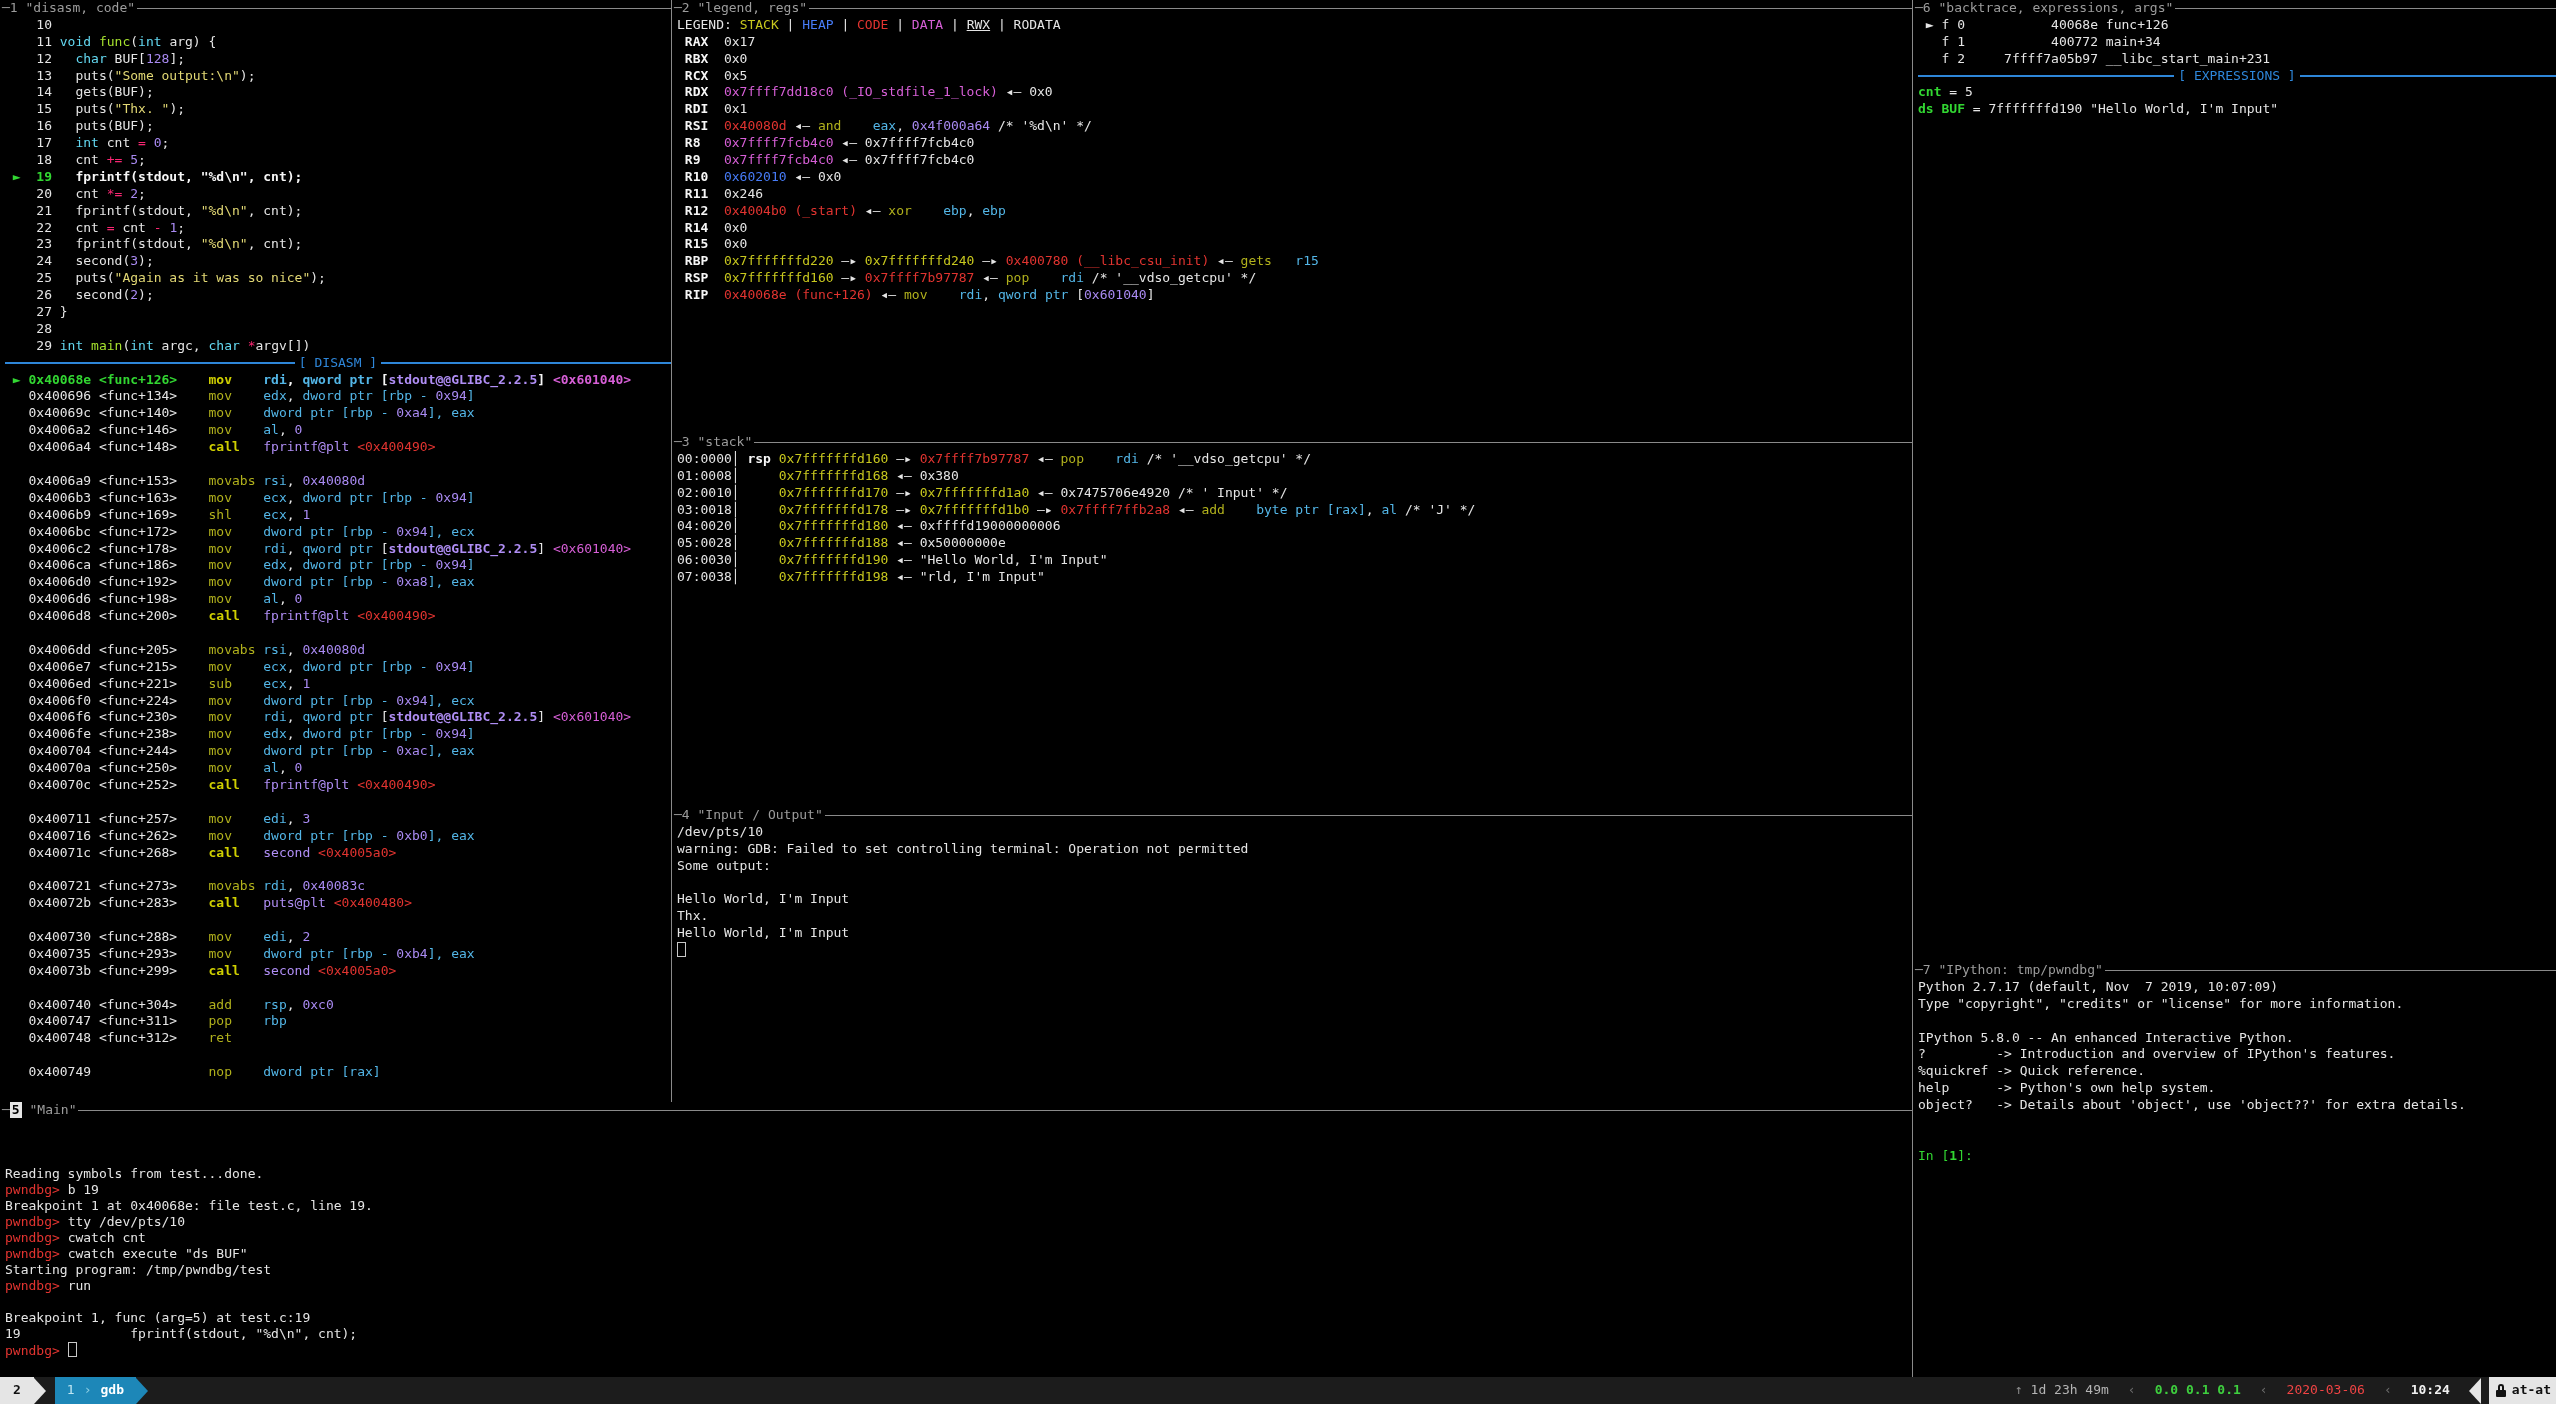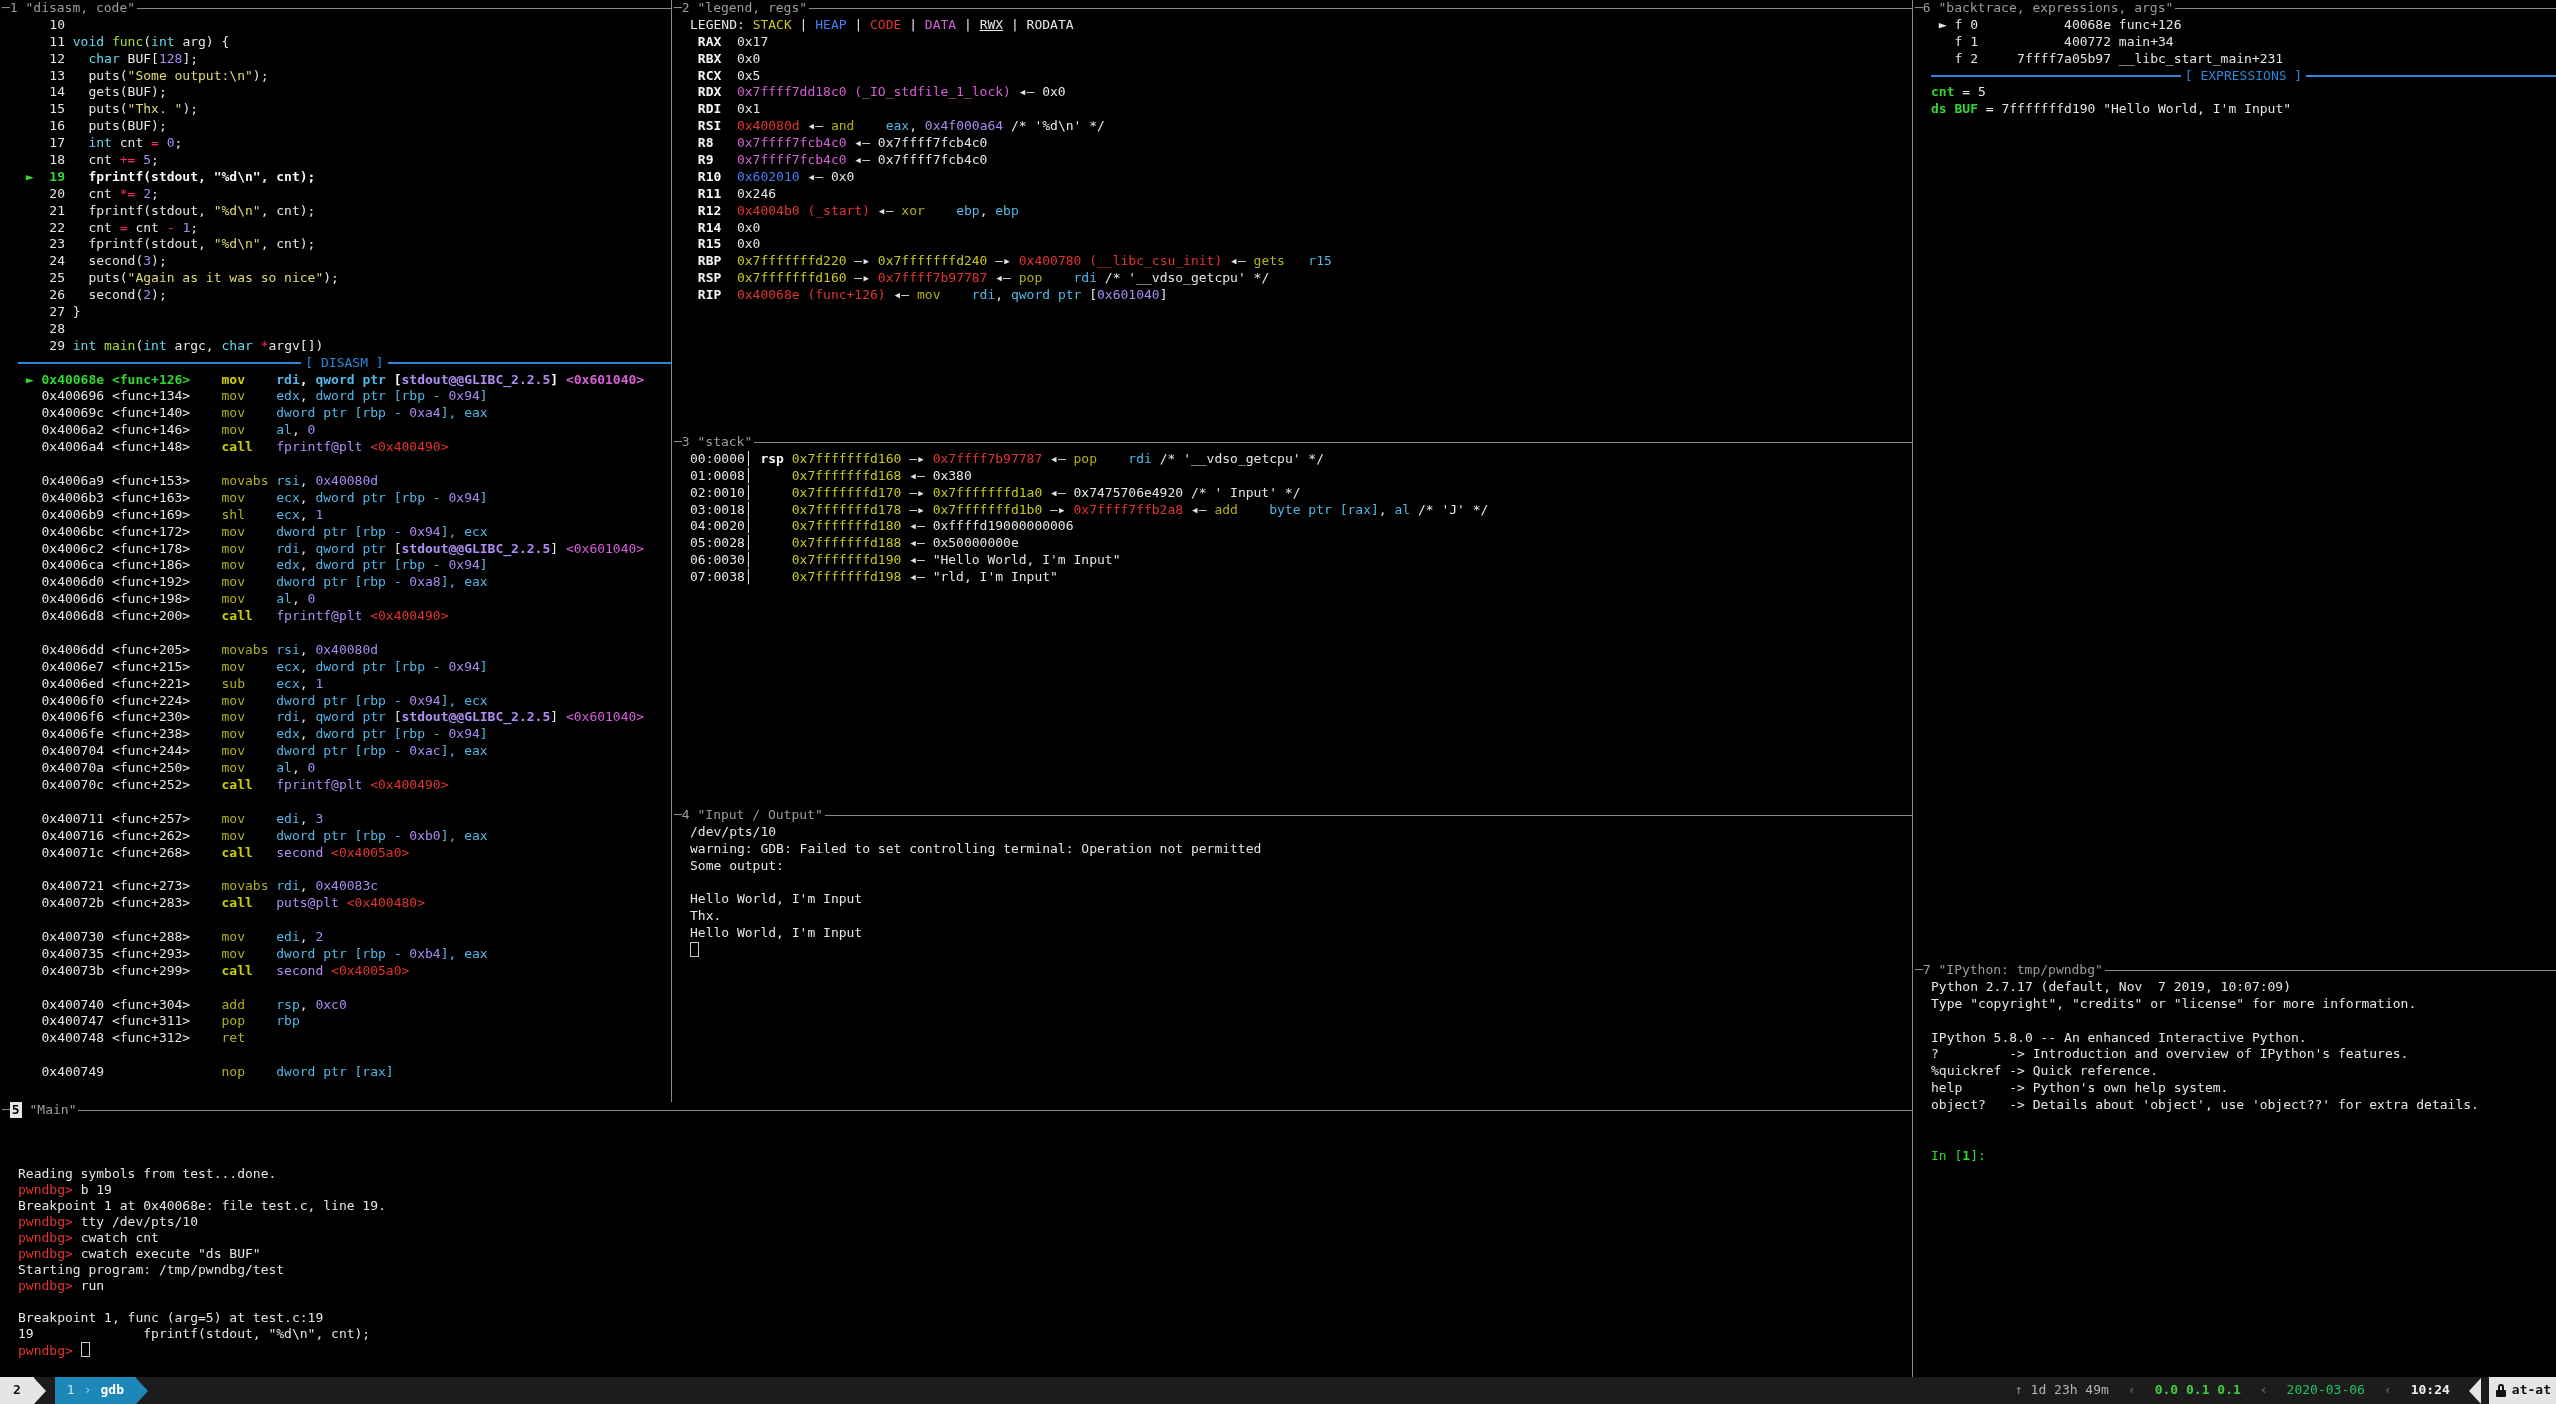--- a/index.html
+++ b/index.html
@@ -7,21 +7,21 @@
           font-family:"DejaVu Sans Mono",monospace;font-size:13px;line-height:16.9px;color:#e5e5e5;}
   .pane{position:absolute;overflow:hidden;box-sizing:border-box;background:#000;}
   .bl{border-left:1px solid #8a8a8a;}
   .pane-header{display:flex;align-items:center;height:16.9px;color:#9c9c9c;padding-left:2px;white-space:pre;}
   .pane-header .dash{color:#8a8a8a;}
   .pane-header .pnum{color:#9c9c9c;}
   .pane-header .pnum.rev{background:#e5e5e5;color:#000;font-weight:bold;padding:0 2px;}
   .pane-header .ptitle::before{content:' "';}
   .pane-header .ptitle::after{content:'"';}
   .pane-header .rule{flex:1;border-top:1px solid #8a8a8a;height:0;margin-left:2px;}
-  .pane-body{padding-left:18px;overflow:hidden;}
+  .pane-body{padding-left:5px;overflow:hidden;}
   .row{height:16.9px;white-space:pre;}
   #pane5 .row, #pane5 .pane-header{height:16px;}
   .hr-row{display:flex;align-items:center;}
   .hr-line{flex:1;border-top:2px solid #2e86d9;height:0;}
   .hr-label{color:#2e86d9;padding:0 4px;}
   
   .c-w{color:#e5e5e5;}
   .c-b{color:#f6f6f6;font-weight:bold;}
   .c-wb{color:#f6f6f6;font-weight:bold;}
   .c-g{color:#32d732;}
@@ -56,21 +56,21 @@
   .seg-window{background:#1d87b8;color:#fff;padding:0 12px;height:100%;display:flex;align-items:center;gap:9px;}
   .win-idx{color:#bfe6f2;}
   .win-sep{color:#8fd0e4;}
   .win-name{font-weight:bold;color:#ffffff;}
   .tri-window{border-left:12px solid #1d87b8;}
   .sb-right{margin-left:auto;display:flex;align-items:center;height:100%;gap:8px;}
   .st-up{color:#b4b4b4;}
   .up-arrow{color:#8a8a8a;}
   .thin{color:#6e6e6e;margin:0 11px;}
   .st-load{color:#3ecf3e;font-weight:bold;}
-  .st-date{color:#22c55e;}
+  .st-date{color:#ef4444;}
   .st-time{font-weight:bold;color:#f0f0f0;}
   .tri-host{width:0;height:0;border-top:13.5px solid transparent;border-bottom:13.5px solid transparent;border-right:12px solid #e5e5e5;margin-left:11px;}
   .seg-host{background:#e5e5e5;color:#101010;font-weight:bold;padding:0 5px 0 7px;height:100%;display:flex;align-items:center;}
   .lock{display:inline-block;position:relative;width:10px;height:13px;margin-right:6px;}
   .lock .shackle{position:absolute;top:0;left:2px;width:6px;height:8px;border:2px solid #111;border-bottom:none;border-radius:3px 3px 0 0;box-sizing:border-box;}
   .lock .lbody{position:absolute;bottom:0;left:0;width:10px;height:7px;background:#111;border-radius:1px;}
   
   #pane1{left:0;top:0;width:671px;height:1102px;}
   #pane2{left:671px;top:0;width:1241px;height:434px;}
   #pane3{left:671px;top:434px;width:1241px;height:373px;}

